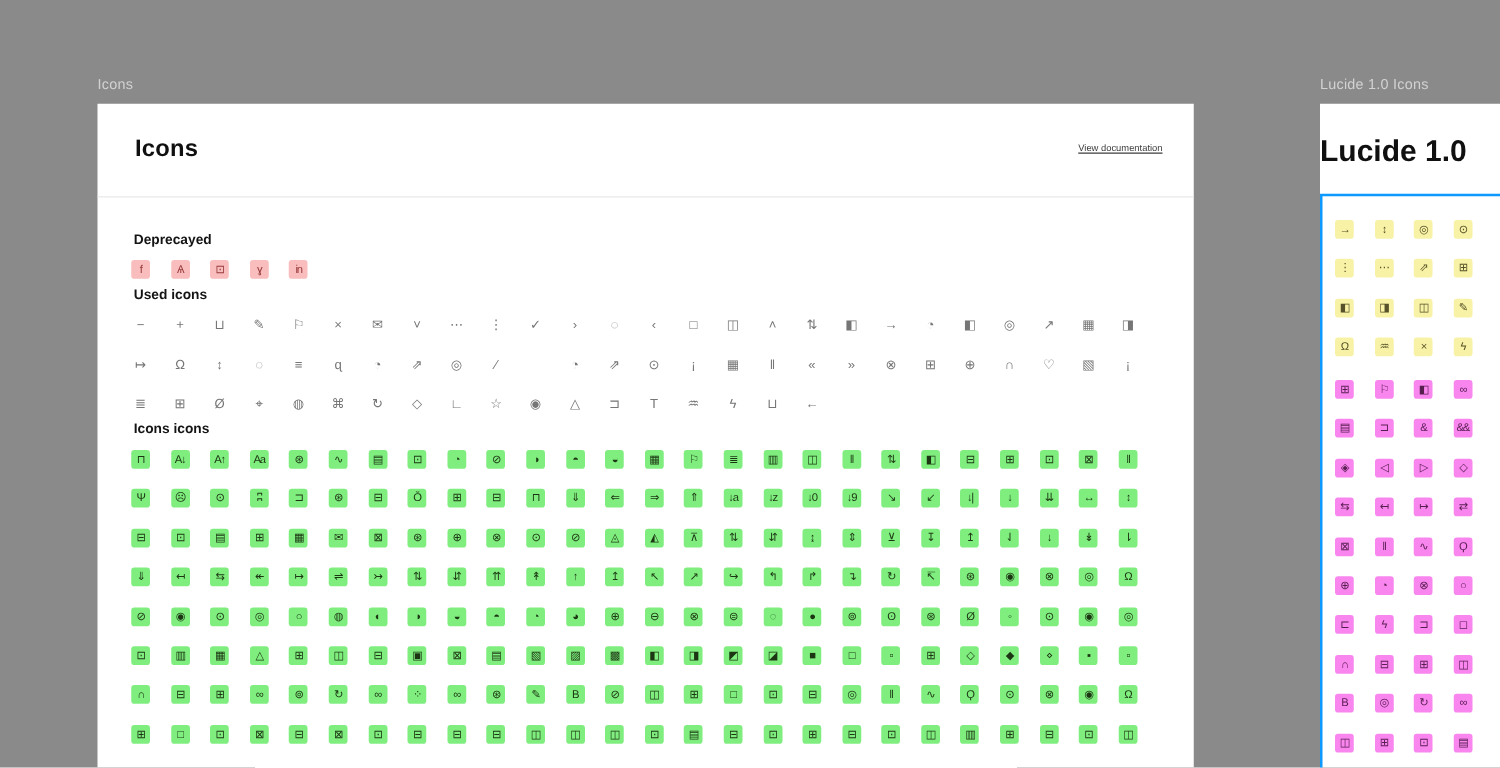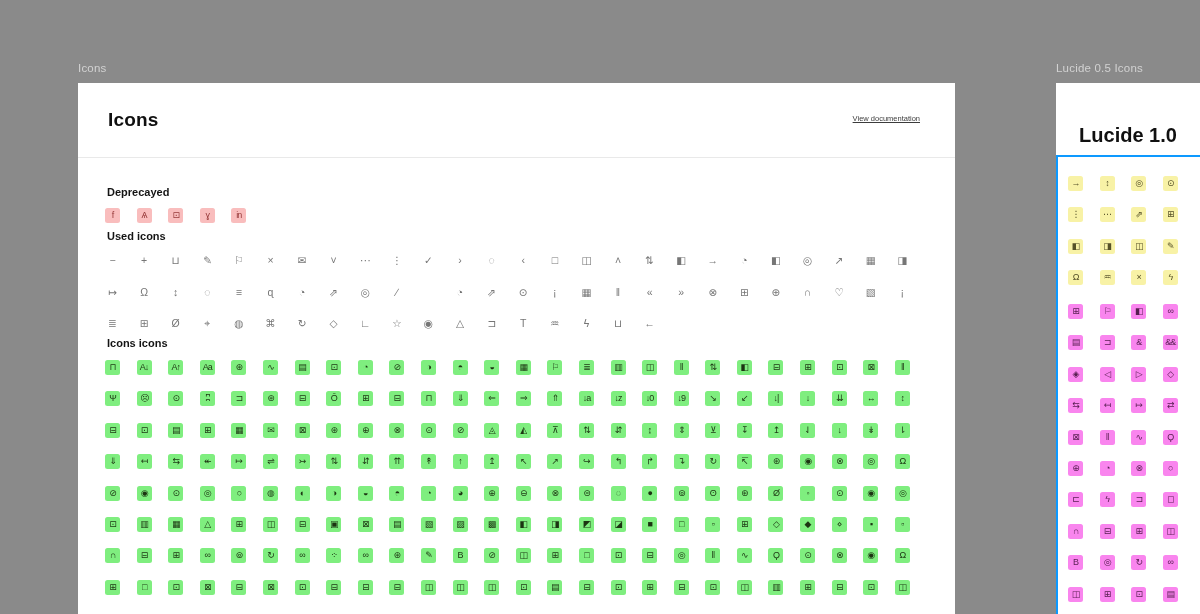--- a/index.html
+++ b/index.html
@@ -17,21 +17,21 @@
     position:absolute;top:83px;background:#ffffff;
   }
   .frame-left{left:78px;width:877px;height:531px;}
   .frame-right{left:1056px;width:144px;height:531px;}
 
   .page-title{
     position:absolute;left:30px;top:26px;margin:0;
     font-size:19px;font-weight:bold;color:#101010;letter-spacing:.2px;
   }
   .doc-link{
-    position:absolute;right:35px;top:31px;
+    position:absolute;right:25px;top:31px;
     font-size:7.5px;color:#3c3c3c;text-decoration:underline;cursor:pointer;
   }
   .divider{position:absolute;left:0;top:74px;width:100%;height:0;border-top:1px solid #e9e9e9;}
 
   .section-heading{
     position:absolute;left:29px;margin:0;
     font-size:11px;font-weight:bold;color:#141414;
   }
   .icon-row{
     position:absolute;left:0;top:0;display:flex;gap:16.6px;
@@ -47,36 +47,36 @@
   .abs{position:absolute;}
 
   
   .style-dep .cell{background:#f9bdbd;color:#973a3a;}
   .style-used .cell{background:transparent;color:#767676;font-size:10.5px;letter-spacing:0;}
   .style-green .cell{background:#7fee7f;color:#1c3512;}
   .style-yellow .cell{background:#f8f2a6;color:#565128;}
   .style-pink .cell{background:#f985ee;color:#571e50;}
 
   .right-title{
-    position:absolute;left:0;right:0;top:25px;margin:16px;text-align:center;
-    font-size:20px;font-weight:bold;color:#101010;
+    position:absolute;left:0;right:0;top:25px;margin:0;text-align:left;
+    font-size:24px;font-weight:bold;color:#101010;
   }
   .selection-box{
     position:absolute;left:0px;top:72px;width:320px;height:470px;
     border:2.5px solid #0d99ff;box-sizing:border-box;
   }
 </style>
 </head>
 <body>
 
 <div>
 
   <div class="frame-label" style="left:78px;top:62px;">Icons</div>
 
-  <div class="frame-label" style="left:1056px;top:62px;">Lucide 0.5 Icons</div>
+  <div class="frame-label" style="left:1056px;top:62px;">Lucide 1.0 Icons</div>
 
   <section class="frame frame-left">
     <h1 class="page-title">Icons</h1>
     <a class="doc-link">View documentation</a>
     <div class="divider"></div>
 
     <h2 class="section-heading" style="top:103px;">Deprecayed</h2>
     <div class="icon-row style-dep abs" style="left:27px;top:125px;">
         <span class="cell">f</span>
         <span class="cell">Ѧ</span>

